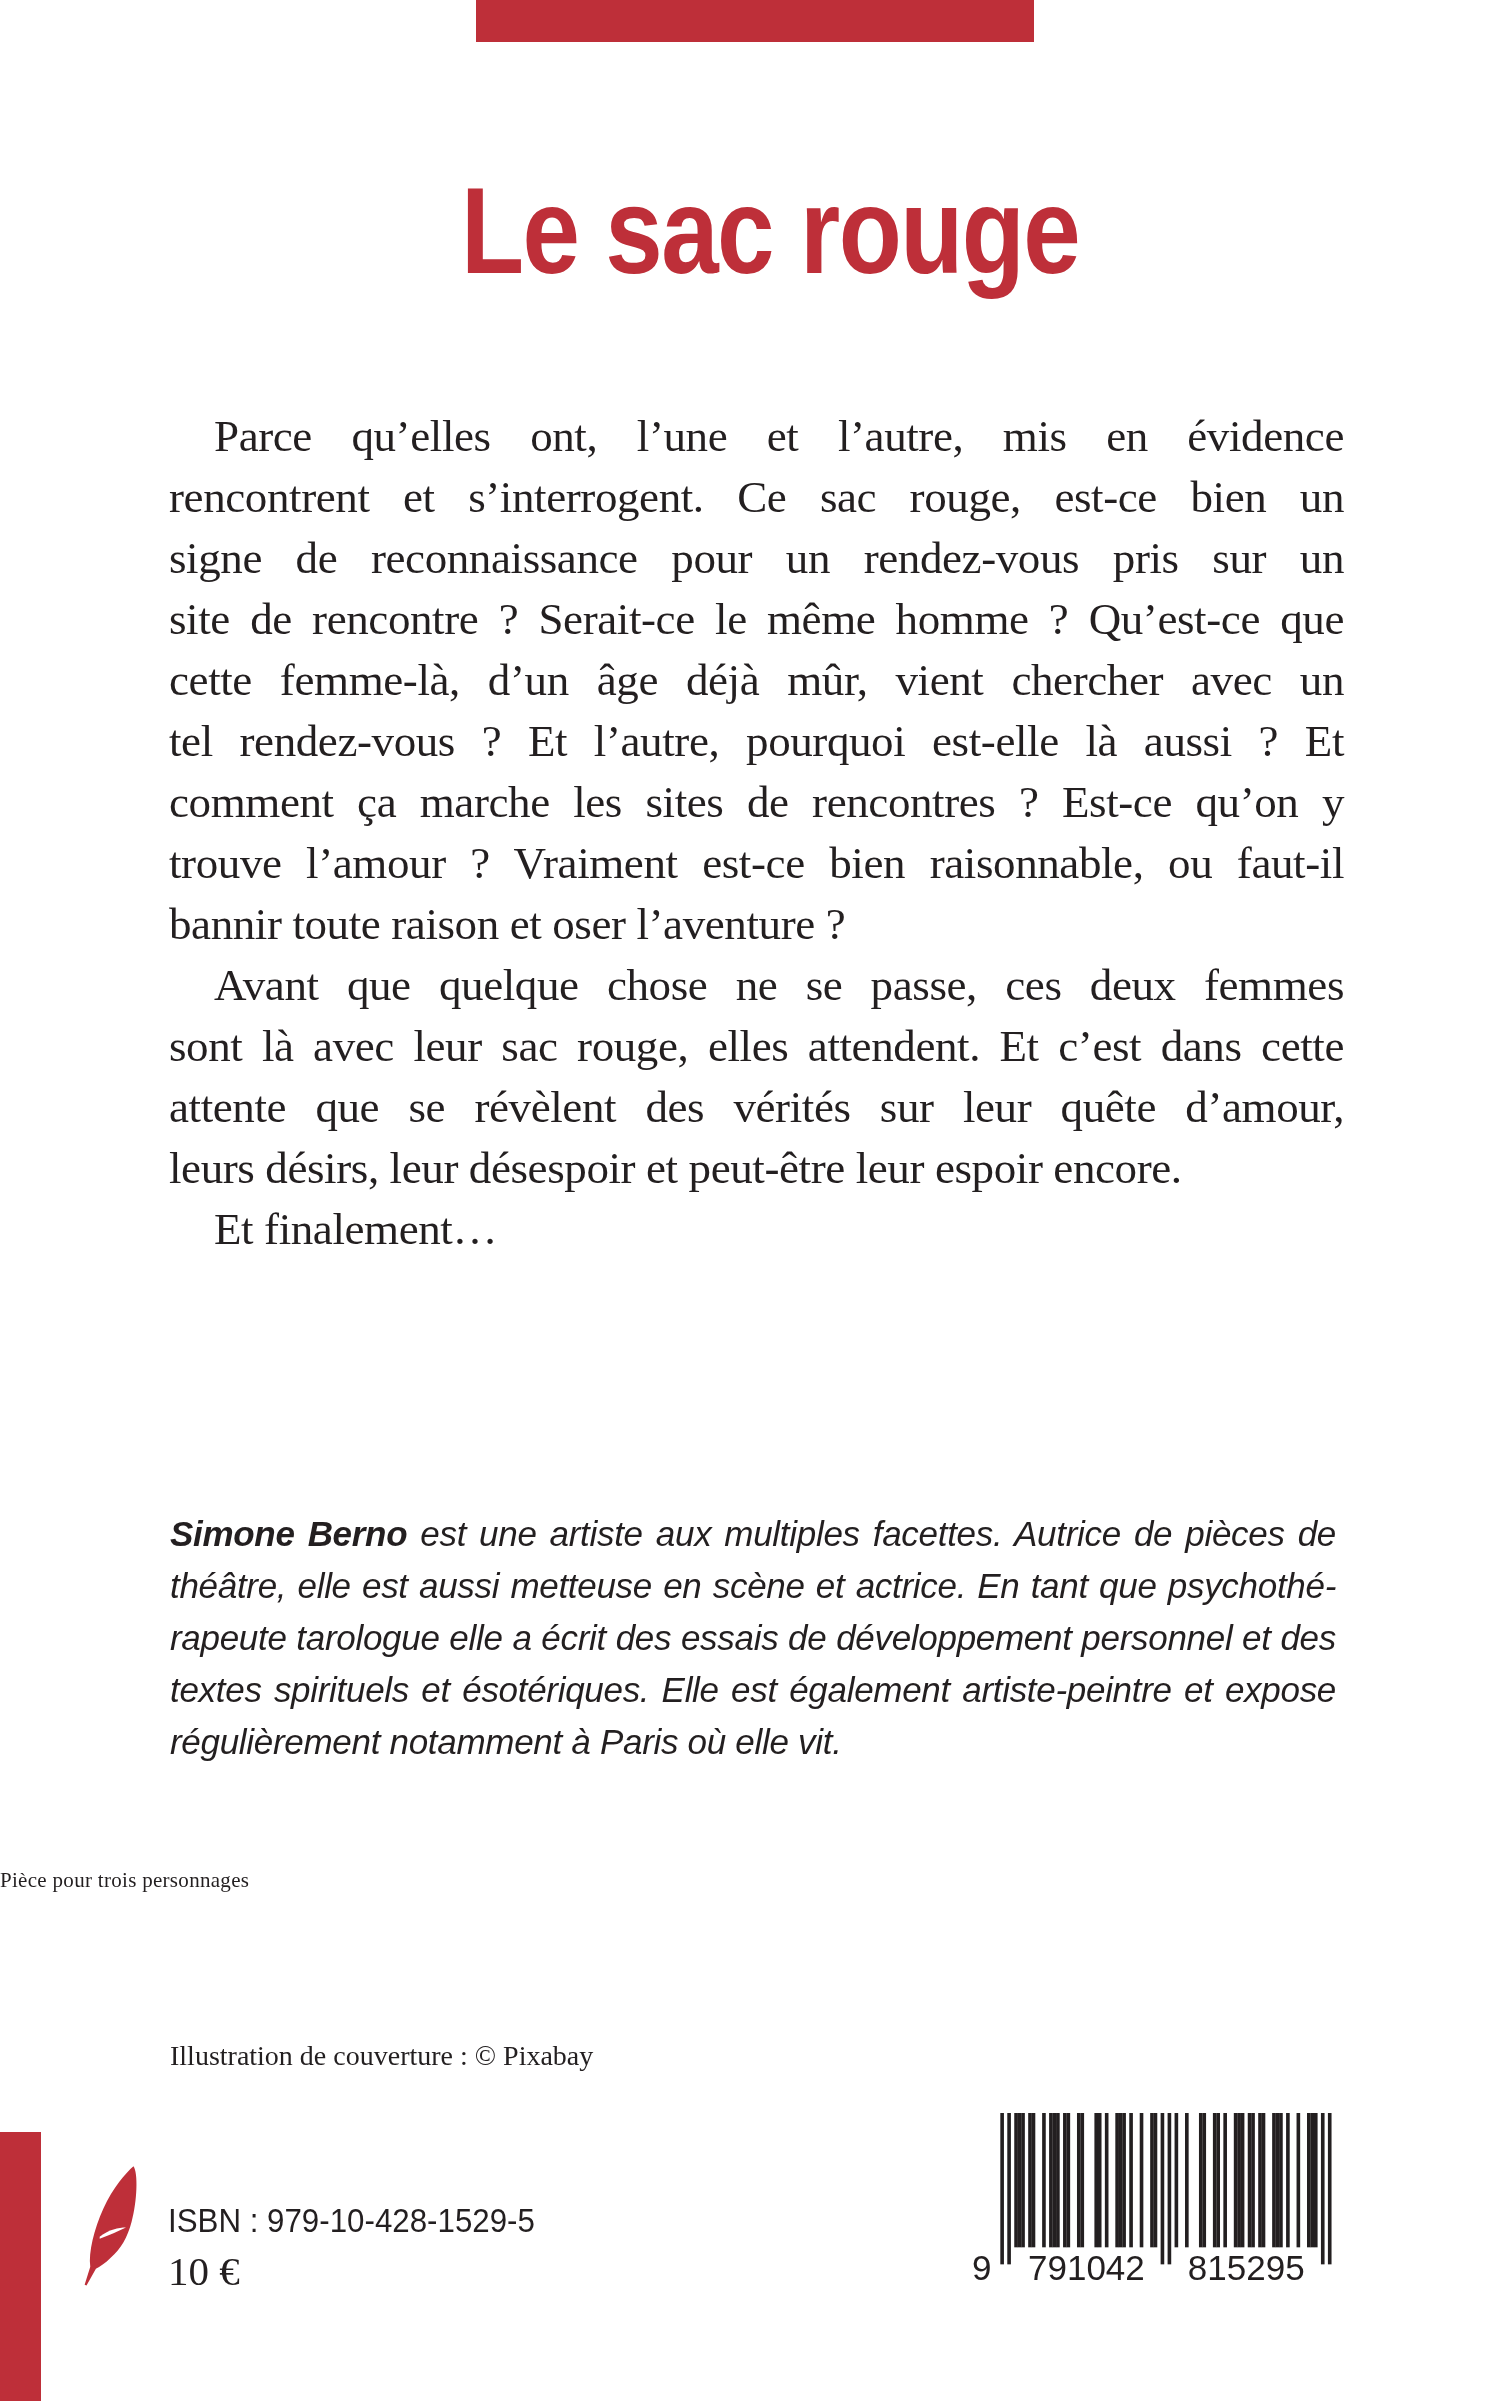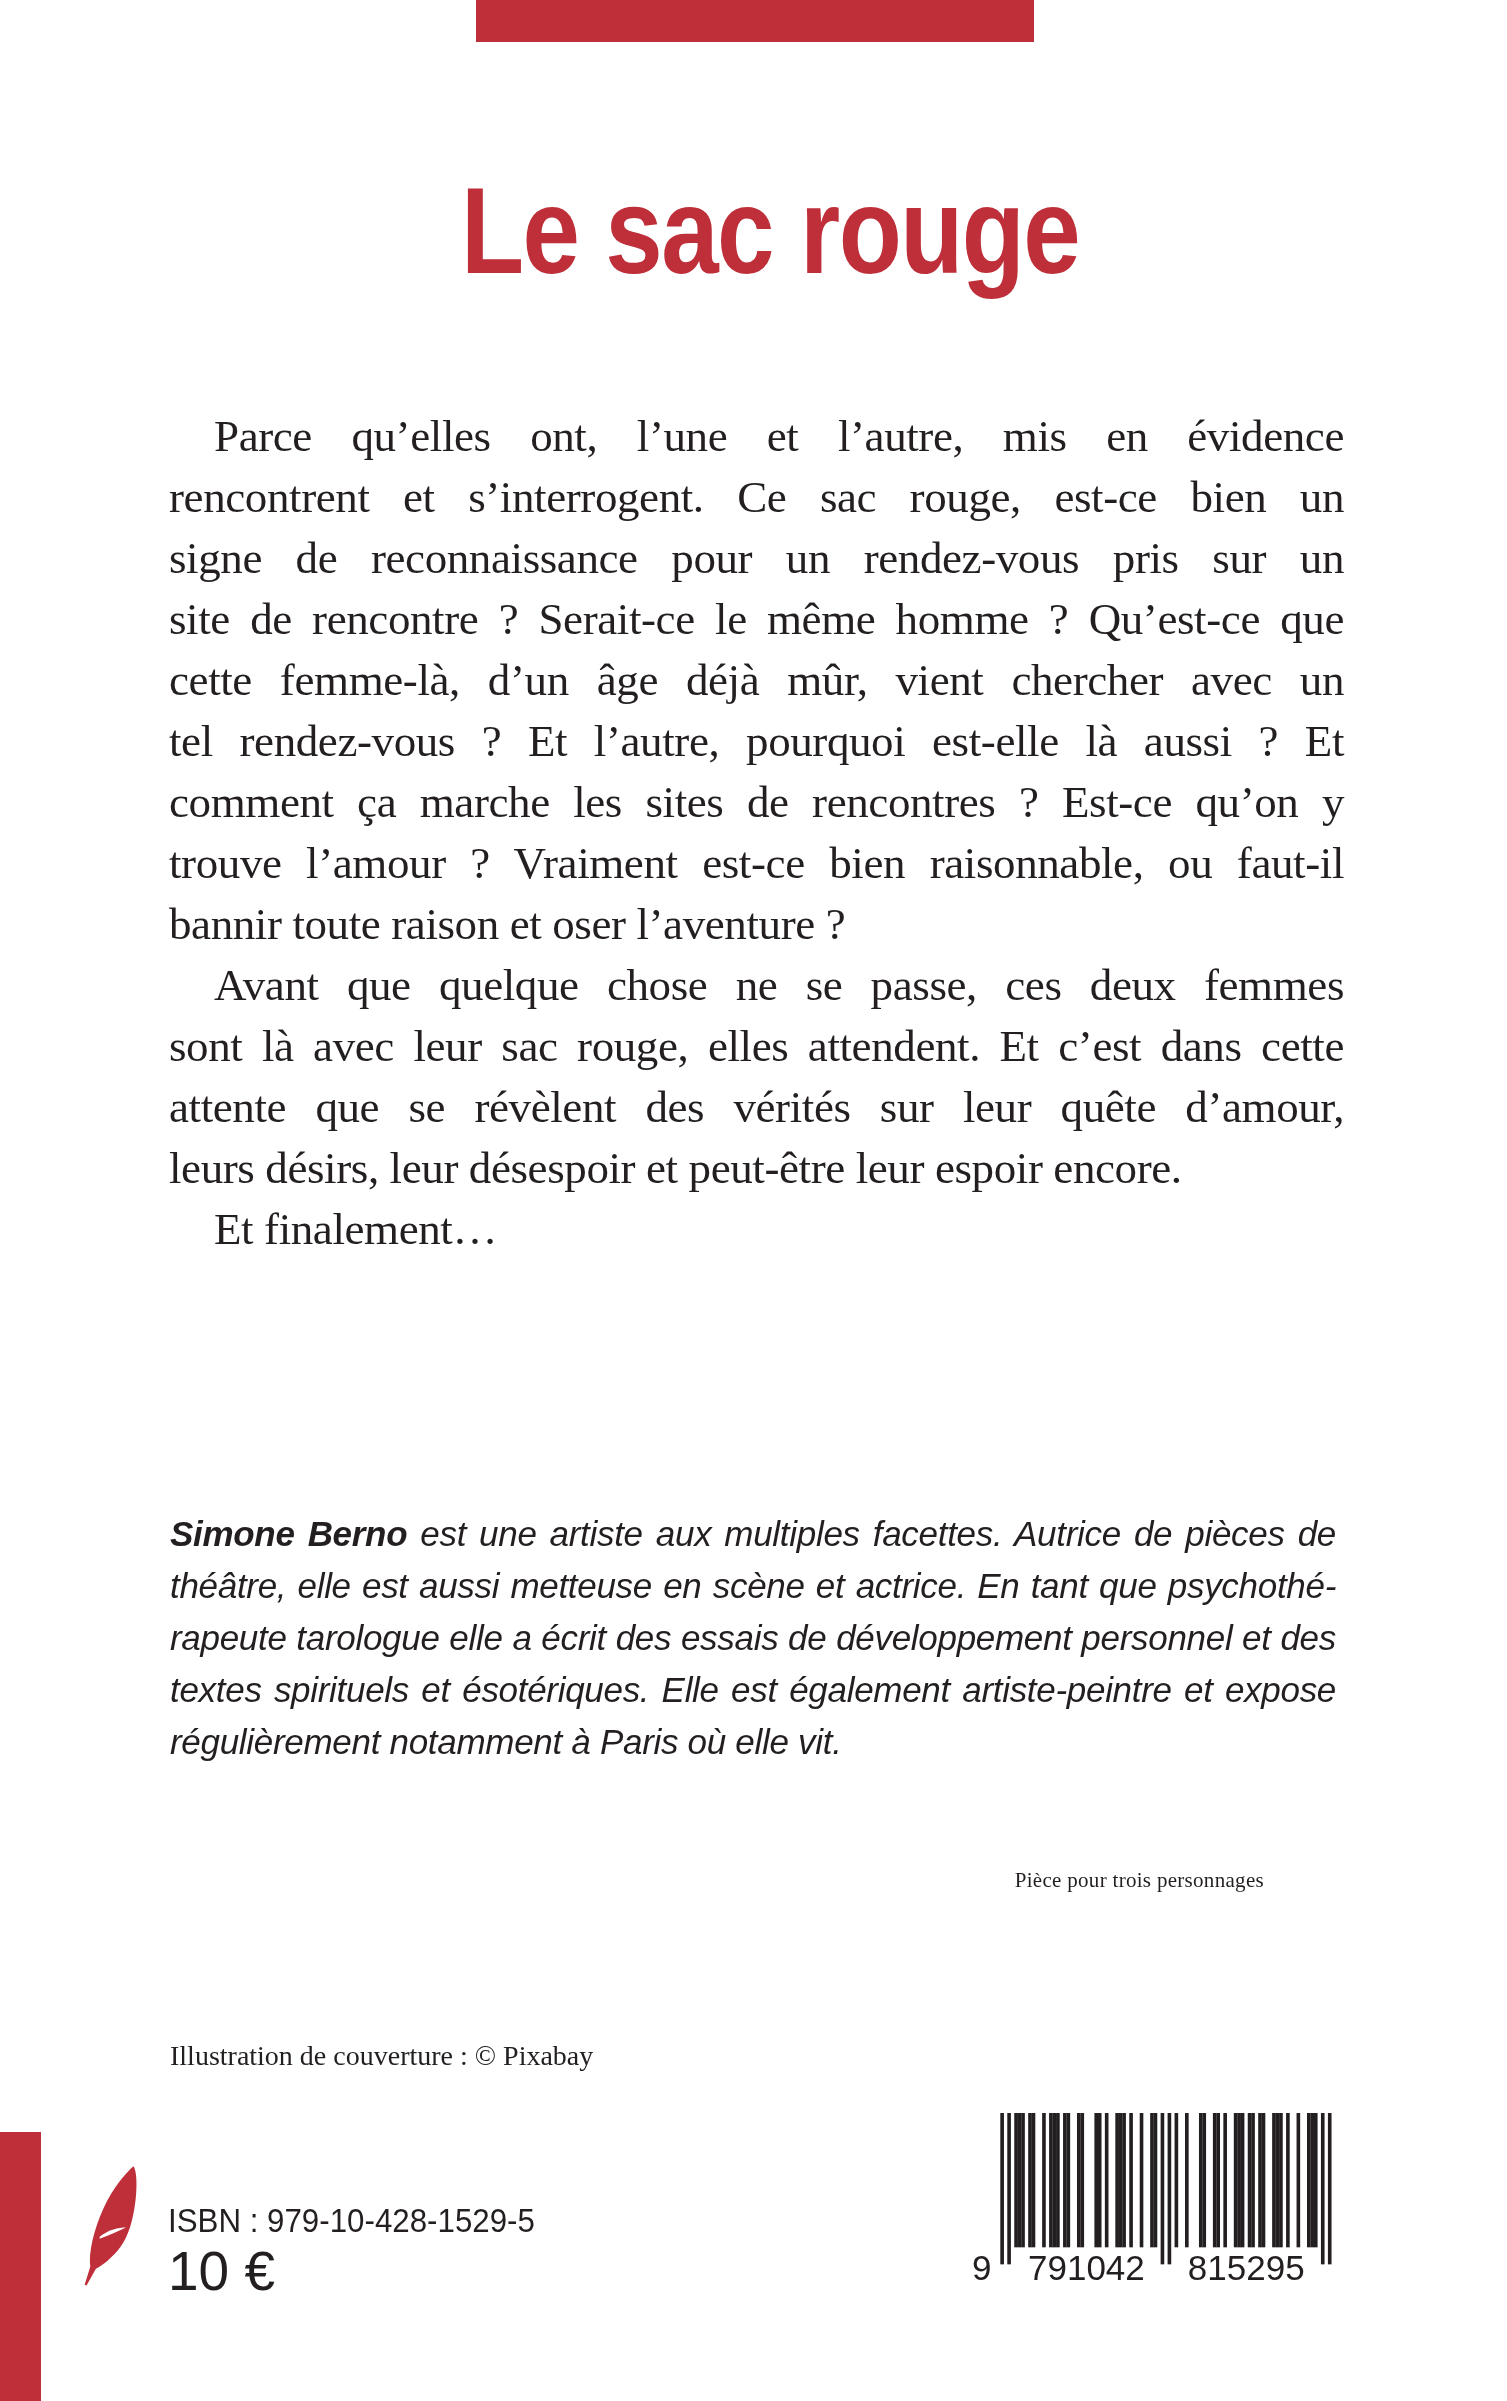--- a/index.html
+++ b/index.html
@@ -9,24 +9,24 @@
   .side-bar { left: 0; top: 2132px; width: 41px; height: 270px; background: #be2f39; }
   .title { left: 16px; width: 1508px; top: 169px; text-align: center; font-family: "Liberation Sans", sans-serif; font-weight: 700; font-size: 123px; line-height: 123px; color: #be2f39; letter-spacing: -1.9px; }
   .title span { display: inline-block; transform: scaleX(0.84); transform-origin: center; }
   .body-text { left: 169px; width: 1175px; top: 406px; font-family: "Liberation Serif", serif; font-size: 45px; color: #231f20; }
   .line { height: 61px; line-height: 61px; white-space: nowrap; text-align: justify; text-align-last: justify; letter-spacing: -0.4px; }
   .line.last { text-align-last: left; text-align: center; }
   .line.indent { padding-left: 45px; }
   .bio { left: 170px; width: 1166px; top: 1508px; font-family: Liberation Sans, sans-serif; font-style: italic; font-size: 35px; color: #231f20; }
   .bio .line { height: 52px; line-height: 52px; letter-spacing: -0.3px; }
   .bio b { font-weight: 700; }
-  .piece { left: 0; width: 1264px; top: 1870px; text-align: right; font-size: 21px; line-height: 21px; letter-spacing: 0.3px; }
+  .piece { left: 0; width: 1264px; top: 1870px; text-align: left; font-size: 21px; line-height: 21px; letter-spacing: 0.3px; }
   .credit { left: 170px; top: 2042px; font-size: 28px; line-height: 28px; white-space: nowrap; }
   .isbn { left: 168px; top: 2203px; font-family: "Liberation Sans", sans-serif; font-size: 34px; line-height: 34px; white-space: nowrap; transform: scaleX(0.92); transform-origin: left center; color: #231f20; }
-  .price { left: 168px; top: 2249px; font-family: Liberation Sans, sans-serif; font-size: 55px; line-height: 45px; white-space: nowrap; color: #231f20; }
+  .price { left: 168px; top: 2249px; font-family: Liberation Serif, serif; font-size: 41px; line-height: 45px; white-space: nowrap; color: #231f20; }
   .feather { left: 79px; top: 2163px; width: 62px; height: 125px; }
   .barcode { left: 965px; top: 2113px; width: 379px; height: 175px; }
 </style>
 </head>
 <body>
 
 <div class="abs top-bar"></div>
 <div class="abs side-bar"></div>
 
 <h1 class="abs title" style="margin:0;">

